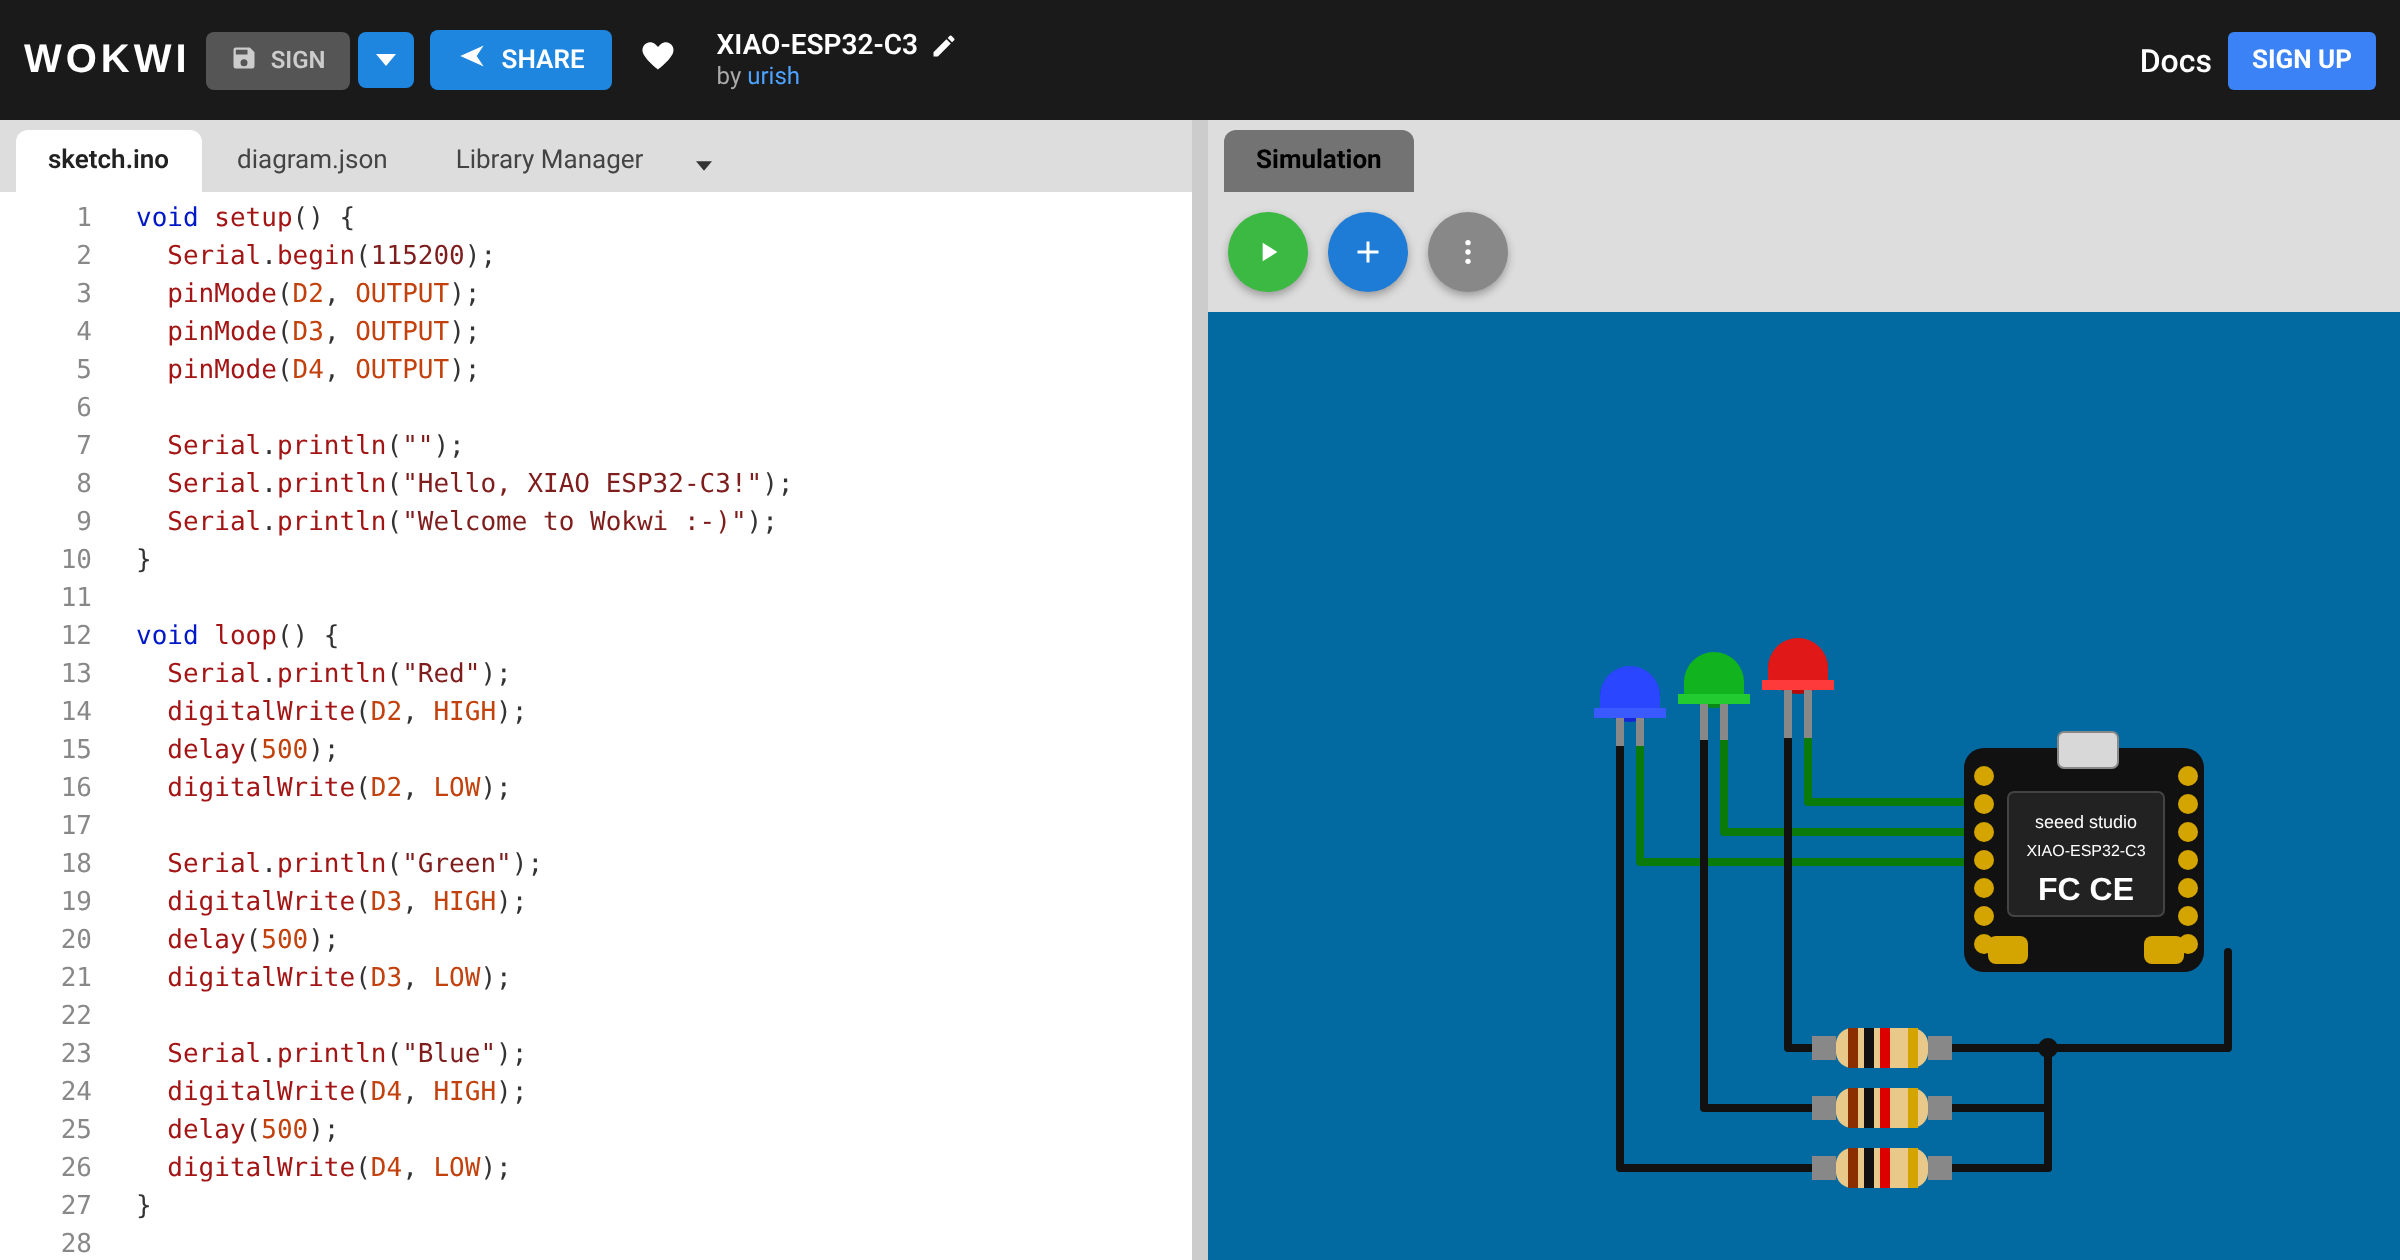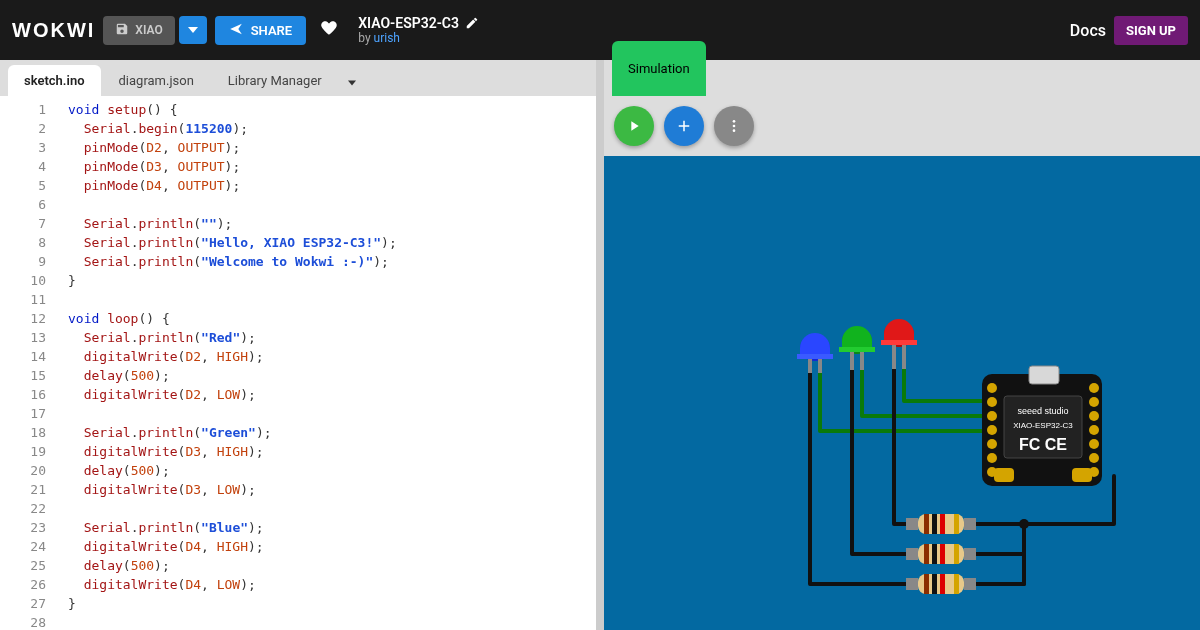--- a/index.html
+++ b/index.html
@@ -10,63 +10,63 @@
 .save-btn { background:#555; color:#ccc; padding:6px 12px; border-radius:4px; display:flex; align-items:center; gap:6px; font-size:12px; font-weight:600; }
 .save-caret { background:#1f86e0; width:28px; height:28px; border-radius:4px; display:flex; align-items:center; justify-content:center; margin-left:-4px; }
 .share-btn { background:#1f86e0; color:#fff; padding:6px 14px; border-radius:4px; display:flex; align-items:center; gap:8px; font-size:13px; font-weight:600; }
 .heart { font-size:18px; color:#fff; margin:0 6px; }
 .project-title { display:flex; flex-direction:column; margin-left:6px; }
 .project-name { font-size:14px; font-weight:600; display:flex; align-items:center; gap:6px; }
 .project-by { font-size:12px; color:#aaa; }
 .project-by a { color:#4da3ff; text-decoration:none; }
 .spacer { flex:1; }
 .docs { font-size:16px; font-weight:500; }
-.signup { background:#701a75; padding:7px 12px; font-size:13px; font-weight:700; border-radius:3px; }
+.signup { background:#3b82f6; padding:7px 12px; font-size:13px; font-weight:700; border-radius:3px; }
 
 .main { display:flex; height:calc(100% - 44px); }
 .left { flex:1; background:#ddd; display:flex; flex-direction:column; border-right:8px solid #ccc; }
 .right { flex:1; background:#ddd; display:flex; flex-direction:column; position:relative; }
 
 .tabs { height:36px; display:flex; align-items:flex-end; padding:4px 8px 0 8px; gap:2px; }
 .tab { padding:8px 16px; font-size:13px; color:#444; cursor:pointer; border-radius:6px 6px 0 0; }
 .tab.active { background:#fff; font-weight:600; color:#222;margin-top:48px; }
 .tab-caret { padding:4px 8px; align-self:center; }
 
 .editor { flex:1; background:#fff; display:flex; font-family: Menlo, Consolas, monospace; font-size:13px; line-height:19px; overflow:hidden; }
 .gutter { width:60px; text-align:right; padding:4px 14px 4px 4px; color:#888; user-select:none; }
 .code { flex:1; padding:4px 8px; white-space:pre; color:#333; }
 
 .k-blue { color:#0018c7; }
 .k-red { color:#a31515; }
 .k-teal { color:#c2410c; }
-.k-green { color:#1d4ed8;font-weight:bold; }
+.k-green { color:#7f1d1d; }
 
 .sim-tabs { height:36px; display:flex; align-items:flex-end; padding:4px 8px 0 8px; }
-.sim-tab { padding:20px 16px; background:#22c55e; border-radius:6px 6px 0 0; font-size:13px; font-weight:400; }
+.sim-tab { padding:8px 16px; background:#737373; border-radius:6px 6px 0 0; font-size:13px; font-weight:700; }
 .sim-toolbar { padding:10px; display:flex; gap:10px; }
 .circ-btn { width:40px; height:40px; border-radius:50%; display:flex; align-items:center; justify-content:center; color:#fff; box-shadow:0 2px 4px rgba(0,0,0,0.3); }
 .play { background:#3cb943; }
 .add { background:#1f7cd6; }
 .more { background:#888; }
 
 .canvas { flex:1; position:relative; background:#0369a1; }
 .canvas svg { position:absolute; top:0; left:0; }
 </style>
 </head>
 <body>
 
 <div class="topbar">
   <div class="logo">WOKWI</div>
   <div class="save-btn">
     <span>
       <svg width="14" height="14" viewBox="0 0 24 24" fill="#ccc">
           <path d="M17 3H5a2 2 0 00-2 2v14a2 2 0 002 2h14a2 2 0 002-2V7l-4-4zm-5 16a3 3 0 110-6 3 3 0 010 6zm3-10H5V5h10v4z"></path>
         </svg>
     </span>
-    <span>XIAO</span>
+    <span>SIGN</span>
   </div>
   <div class="save-caret">
     <svg width="10" height="10" viewBox="0 0 10 6">
         <path d="M0 0l5 6 5-6z" fill="#fff"></path>
       </svg>
   </div>
   <div class="share-btn">
     <span>
       <svg width="14" height="14" viewBox="0 0 24 24" fill="#fff">
           <path d="M2 12l20-9-6 9 6 9z"></path>

